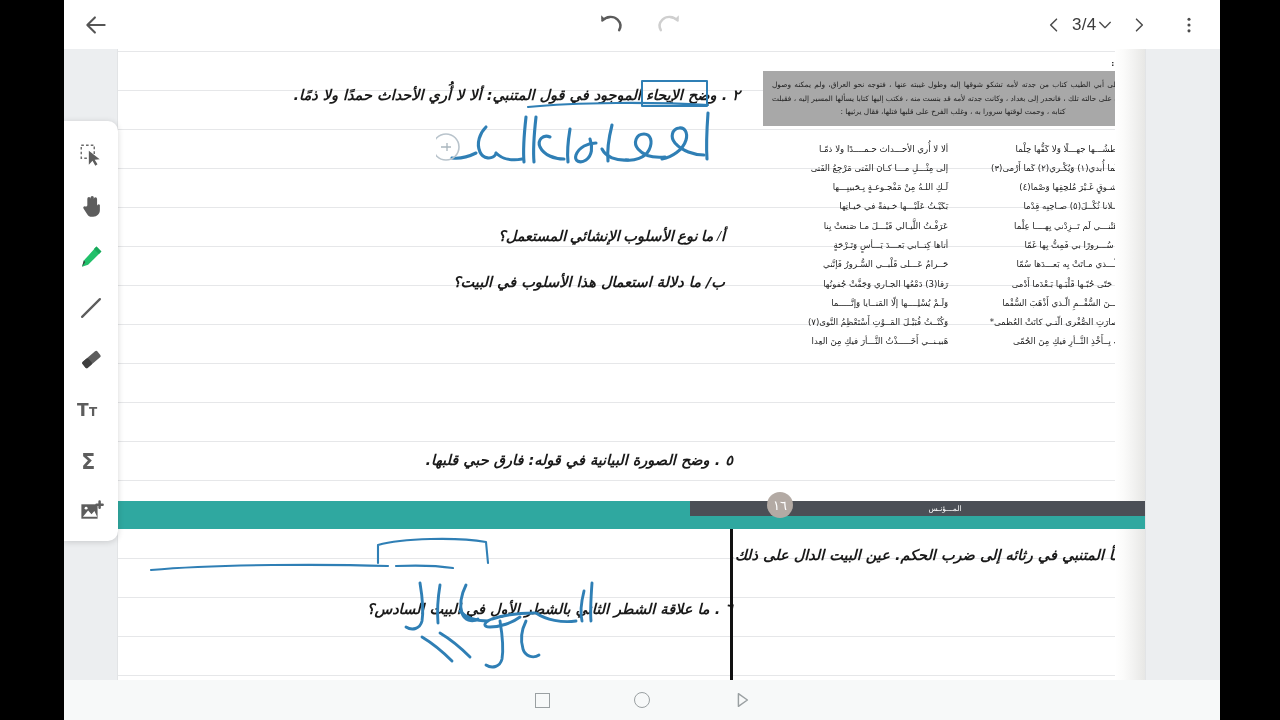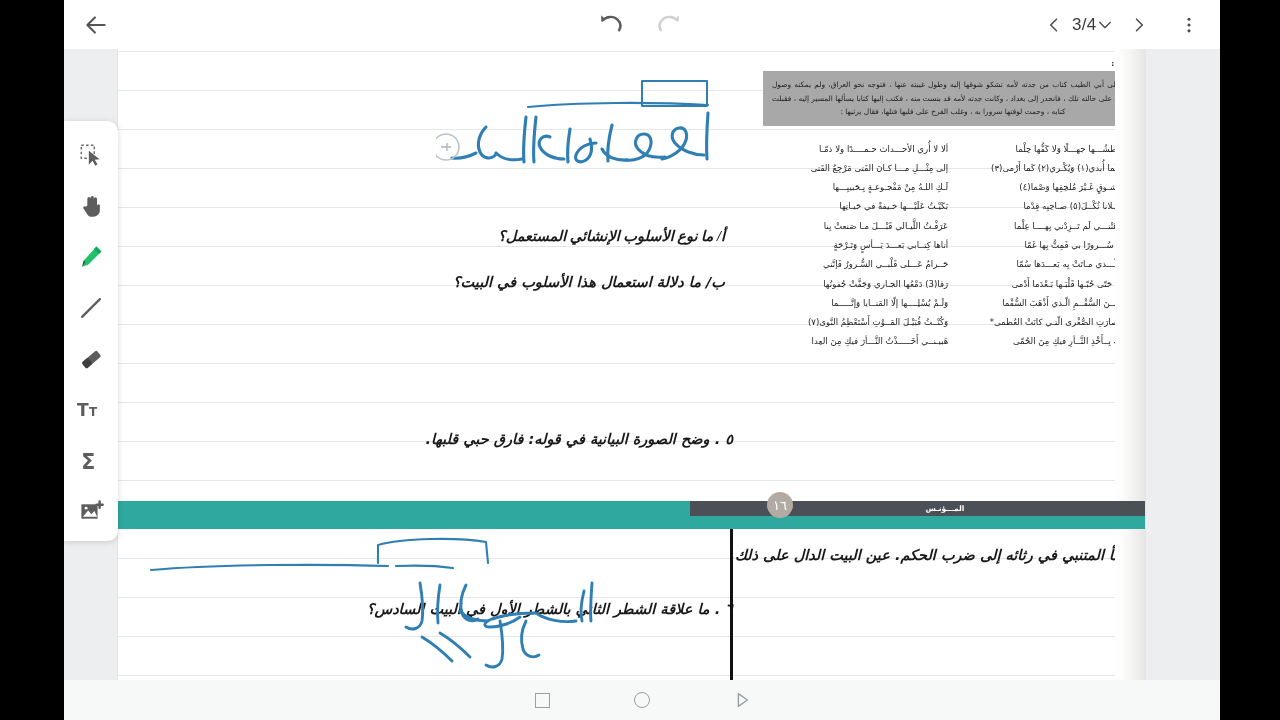--- a/index.html
+++ b/index.html
@@ -128,21 +128,21 @@
   .verse .hemi.b { width:49%; text-align:right; }
 
   
   #band {
     position:absolute; left:0px; top:452px; width:100%; height:28px;
     background:#2fa8a0; z-index:6;
   }
   #band .darkbar {
     position:absolute; right:0px; top:0px; width:455px; height:15px;
     background:#4b4f56;
-    display:flex; align-items:center; justify-content:center;font-weight:bold;
+    display:flex; align-items:center; justify-content:center;
   }
   #band .darkbar span {
     font-size:7.5px; color:#fff; letter-spacing:2px; direction:rtl;
     padding-left:55px;
   }
   #band .pagecircle {
     position:absolute; right:352px; top:-9px; width:26px; height:26px;
     border-radius:50%; background:#b3aaa4; color:#fff;
     display:flex; align-items:center; justify-content:center;
     font-size:13px; z-index:7;
@@ -309,28 +309,29 @@
 
         <div id="band">
           <div class="darkbar">
             <span>المـــؤنـس</span>
           </div>
           <div class="pagecircle">١٦</div>
         </div>
 
         <div id="divider"></div>
 
+        <div class="q" style="right:405px; top:36px;">٢ . وضح الإيحاء الموجود في قول المتنبي: ألا لا أُري الأحداث حمدًا ولا ذمًا.</div>
 
 
         <div class="q" style="right:420px; top:177px;font-family:Liberation Serif, serif;">أ/ ما نوع الأسلوب الإنشائي المستعمل؟</div>
 
         <div class="q" style="right:420px; top:223px;">ب/ ما دلالة استعمال هذا الأسلوب في البيت؟</div>
 
 
-        <div class="q" style="right:412px; top:380px;font-style:italic;">٥ . وضح الصورة البيانية في قوله: فارق حبي قلبها.</div>
+        <div class="q" style="right:412px; top:401px;font-style:italic;">٥ . وضح الصورة البيانية في قوله: فارق حبي قلبها.</div>
 
         <div class="q" style="right:-10px; top:496px;">١ . يلجأ المتنبي في رثائه إلى ضرب الحكم. عين البيت الدال على ذلك.</div>
 
         <div class="q" style="right:412px; top:550px;">٦ . ما علاقة الشطر الثاني بالشطر الأول في البيت السادس؟</div>
 
         <svg class="ink" style="left:521px; top:30px;" width="72" height="30">
           <path d="M3 2 L68 2 L68 27 L3 27 L3 2" fill="none" stroke="#2f7fb5" stroke-width="2" stroke-linecap="round" stroke-linejoin="round"></path>
         </svg>
 
         <svg class="ink" style="left:408px; top:50px;" width="185" height="12">

